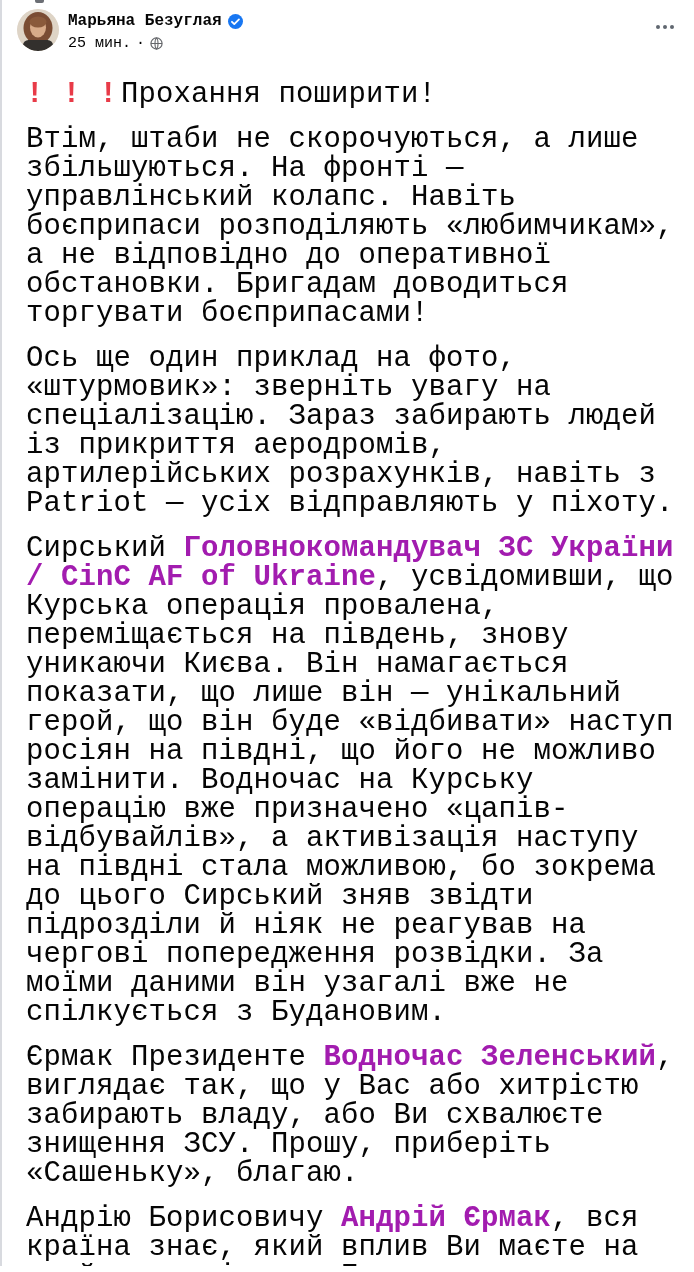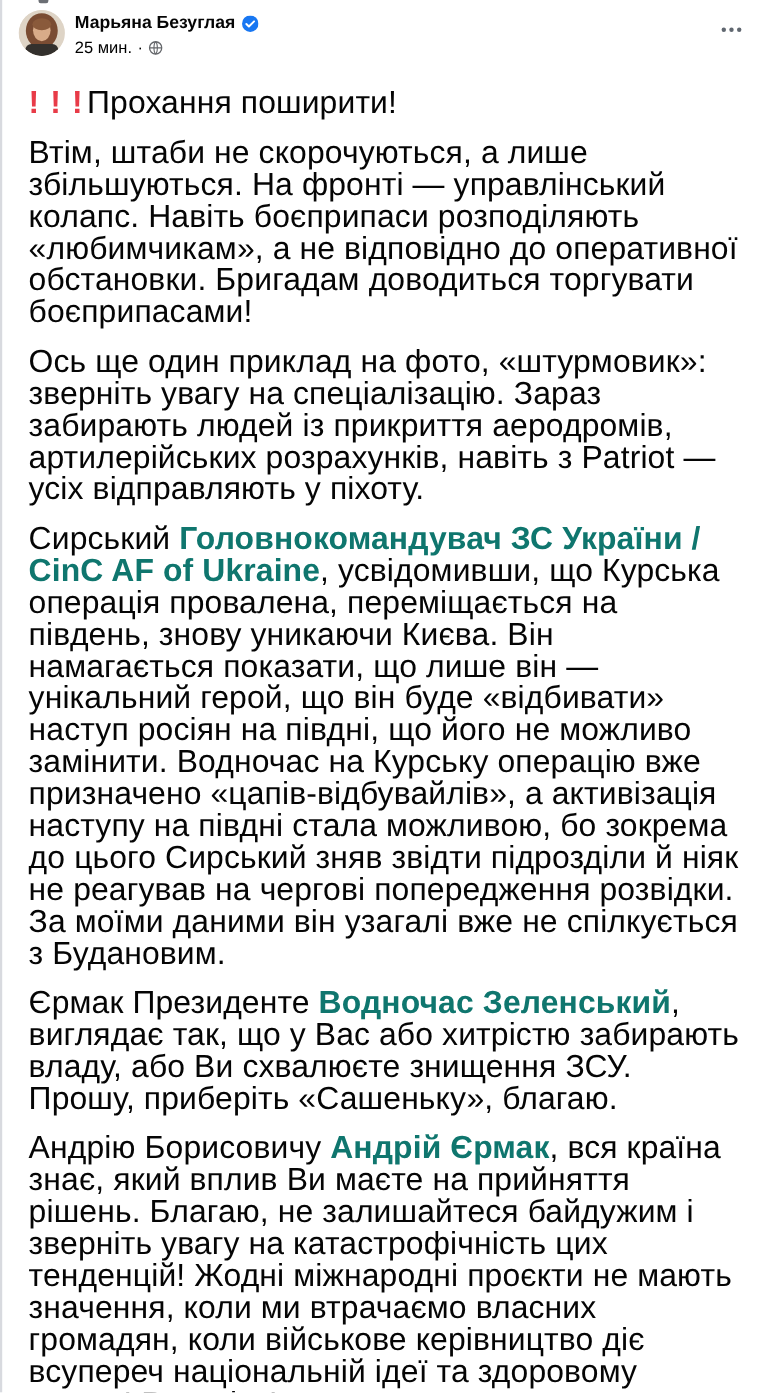--- a/index.html
+++ b/index.html
@@ -2,21 +2,21 @@
 <html><head>
 <meta charset="utf-8">
 <style>
   html,body{margin:0;padding:0;background:#ffffff;}
   .screen{
     position:relative;
     width:694px;height:1266px;
     box-sizing:border-box;
     background:#ffffff;
     border-left:2px solid #d8dadf;
-    font-family:Liberation Sans, sans-serif;
+    font-family:Liberation Mono, monospace;
     overflow:hidden;
     color:#050505;
   }
   .crop-artifact{
     position:absolute;top:0;left:33px;width:9px;height:3px;
     background:#6b6e74;border-radius:0 0 2px 2px;
   }
   .post-header{
     display:flex;align-items:flex-start;
     padding:9px 14px 0 15px;
@@ -39,21 +39,21 @@
     display:flex;align-items:center;gap:3px;
     padding:16px 6px 10px 10px;cursor:pointer;flex:0 0 auto;
   }
   .menu-btn i{width:4px;height:4px;border-radius:50%;background:#606770;display:block;}
   .post-body{
     padding:27px 16px 0 24px;
     font-size:29px;line-height:29px;color:#050505;
     letter-spacing:0.1px;
   }
   .post-body p{margin:0 0 16px 0;}
-  .mention{color:#0f766e;font-weight:600;cursor:pointer;}
+  .mention{color:#a21caf;font-weight:600;cursor:pointer;}
   .alert-marks{color:#e83b48;font-weight:700;letter-spacing:1px;margin-right:3px;}
 </style>
 </head>
 <body>
 
 <div class="screen">
   <div class="crop-artifact"></div>
 
   <header class="post-header">
     <div class="avatar">

